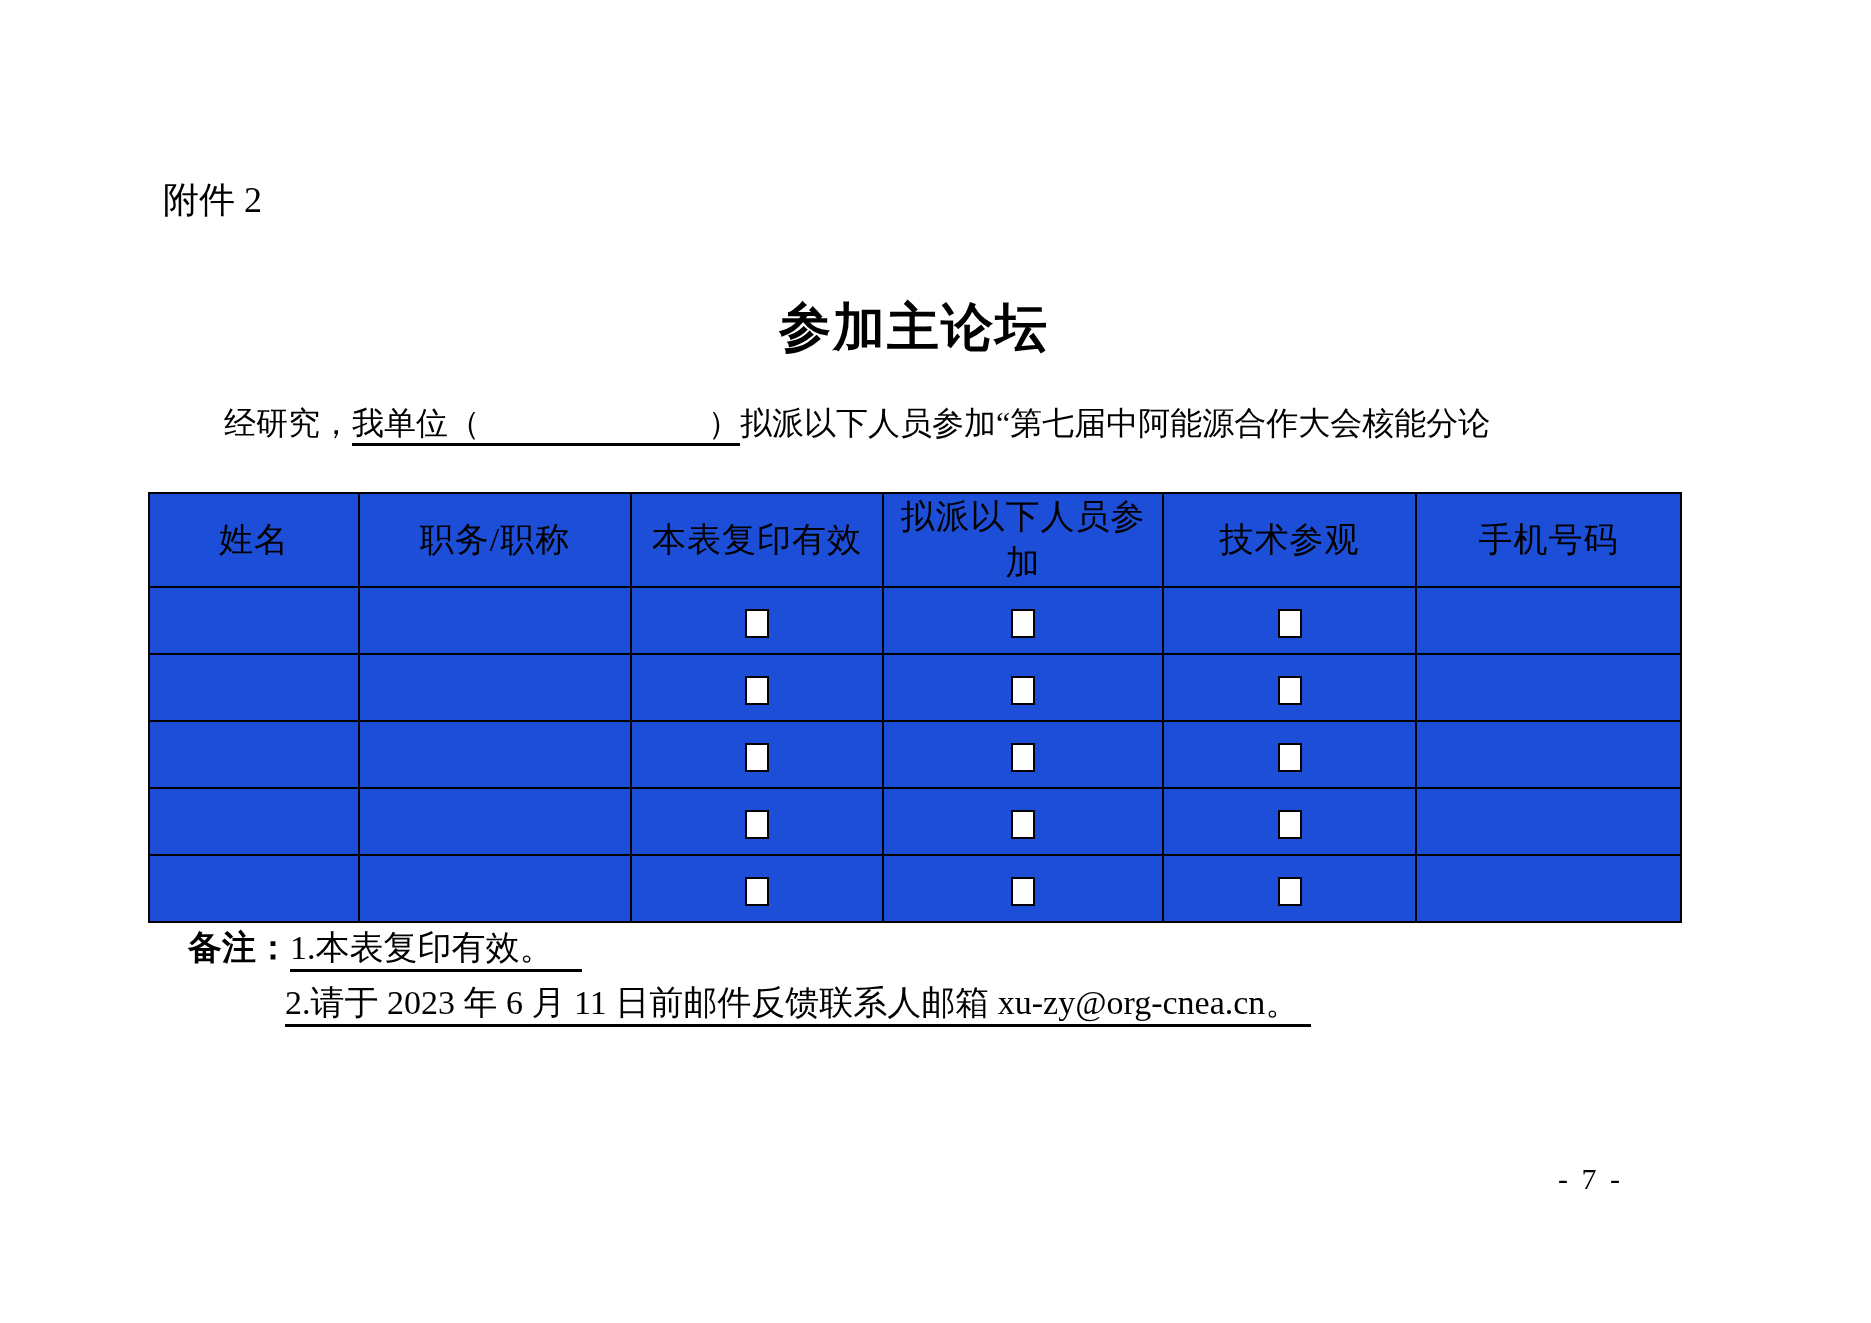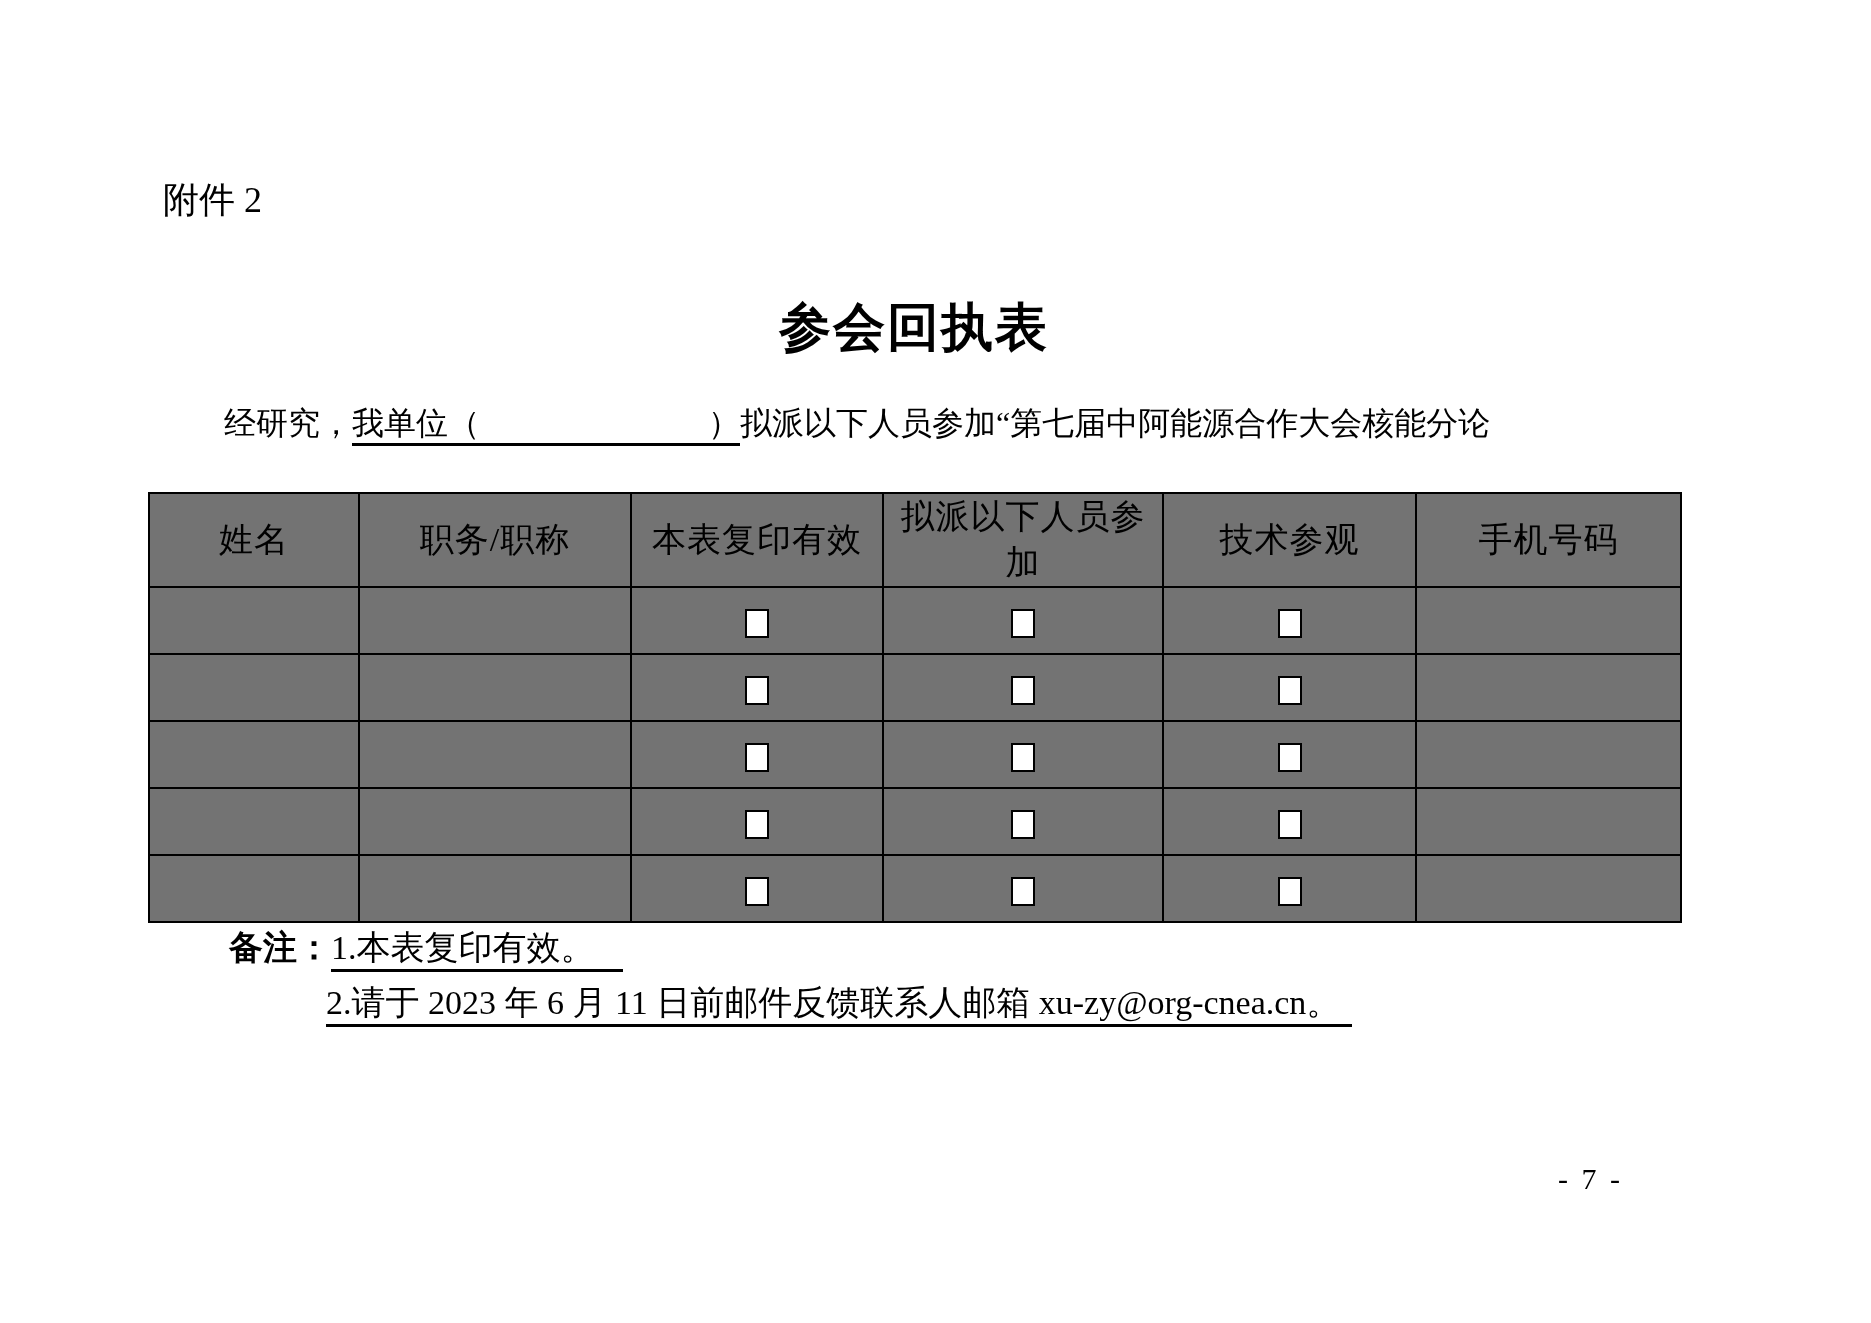--- a/index.html
+++ b/index.html
@@ -26,58 +26,58 @@
     font-size:32px; line-height:50px;
   }
   .intro .line { white-space:nowrap; }
   .intro .line1 { padding-left:72px; }
   .u-blank { border-bottom:3px solid #000; padding-bottom:2px; }
   .blank-gap { display:inline-block; width:228px; height:1px; }
 
   table.form {
     position:absolute; left:148px; top:492px;
     border-collapse:collapse; table-layout:fixed;
-    background:#737373;
+    background:#1d4ed8;
   }
   table.form th, table.form td {
     border:2px solid #000000;
     padding:0; text-align:center; vertical-align:middle;
     overflow:hidden;
   }
   table.form th { height:66px; font-size:34px; font-weight:normal; letter-spacing:1px; }
   table.form td { height:65px; font-size:34px; }
   .cb {
     display:inline-block; width:20px; height:25px;
     border:2px solid #000000; background:#ffffff; vertical-align:middle;
   }
 
   .notes {
     position:absolute; left:188px; top:928px;
-    font-size:34px; line-height:40px;margin-left:41px;
+    font-size:34px; line-height:40px;
   }
   .notes .note-line { white-space:nowrap; }
   .notes .note-line2 { margin-top:15px; padding-left:97px; }
   .notes-label { font-weight:bold; }
   .u-note { border-bottom:3px solid #000; padding-bottom:3px; }
   .u-note.n1 { padding-right:28px; }
   .u-note.n2 { padding-right:12px; }
 
   .pageno {
     position:absolute; left:1558px; top:1162px;
     font-size:30px; letter-spacing:3px; white-space:nowrap;
   }
 </style>
 </head>
 <body>
 
 <div class="page">
 
   <div class="attachment">附件 2</div>
 
-  <h1 class="doc-title">参会回执表</h1>
+  <h1 class="doc-title">参加主论坛</h1>
 
   <div class="intro">
     <div class="line line1"><span>经研究，</span><span class="u-blank"><span>我单位（</span><span class="blank-gap"></span><span>）</span></span><span>拟派以下人员参加“第七届中阿能源合作大会核能分论</span></div>
   </div>
 
   <table class="form">
     <colgroup>
       <col style="width:210px">
         <col style="width:272px">
         <col style="width:252px">

